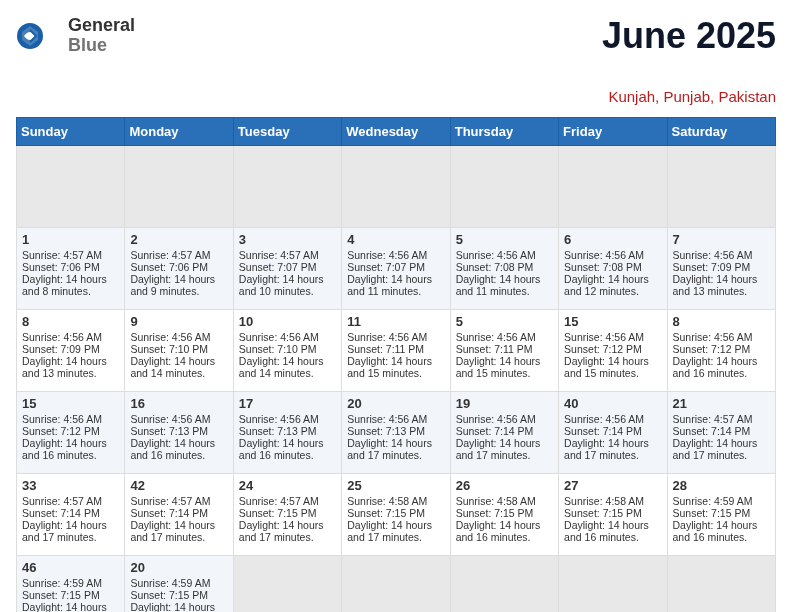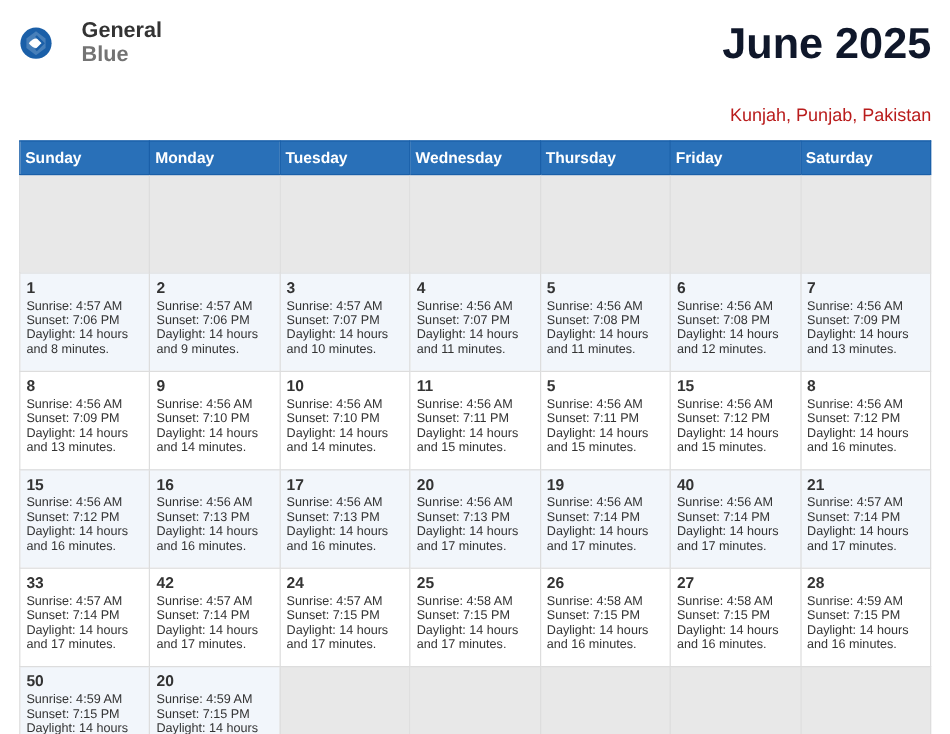--- a/index.html
+++ b/index.html
@@ -309,21 +309,21 @@
         </td>
         <td>
           <span class="day-num">28</span>
           <span>Sunrise: 4:59 AM</span><br>
           <span>Sunset: 7:15 PM</span><br>
           <span>Daylight: 14 hours and 16 minutes.</span>
         </td>
       </tr>
       <tr class="last-row">
         <td>
-          <span class="day-num">50</span>
+          <span class="day-num">46</span>
           <span>Sunrise: 4:59 AM</span><br>
           <span>Sunset: 7:15 PM</span><br>
           <span>Daylight: 14 hours and 16 minutes.</span>
         </td>
         <td>
           <span class="day-num">20</span>
           <span>Sunrise: 4:59 AM</span><br>
           <span>Sunset: 7:15 PM</span><br>
           <span>Daylight: 14 hours and 15 minutes.</span>
         </td>

